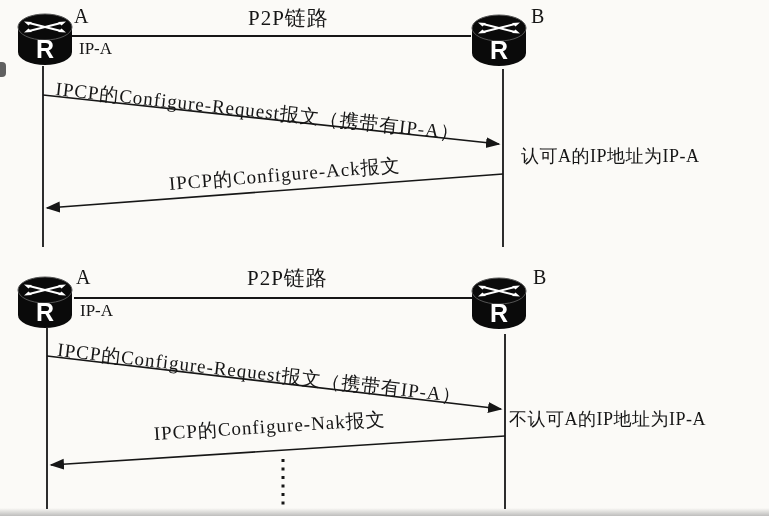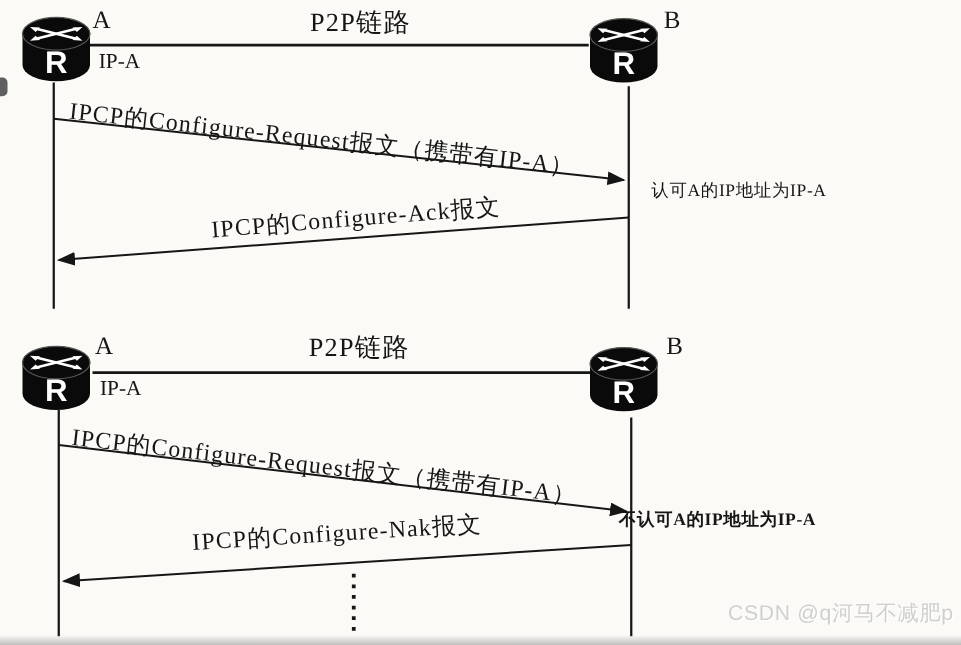--- a/index.html
+++ b/index.html
@@ -14,21 +14,21 @@
     overflow:hidden;
     color:#1a1a1a;
   }
   .lines-overlay{position:absolute;left:0;top:0;width:769px;height:516px;}
   .router{position:absolute;width:58px;height:56px;}
   .txt{position:absolute;white-space:nowrap;color:#161616;}
   .endpoint-label{font-size:20px;}
   .ip-label{font-size:17px;}
   .link-title{font-size:21px;width:112px;text-align:left;letter-spacing:1px;}
   .msg{font-size:19px;letter-spacing:1px;transform-origin:left top;}
-  .annotation{font-size:14px;letter-spacing:.5px;}
+  .annotation{font-size:18px;letter-spacing:.5px;}
   .watermark{
     position:absolute;right:6px;top:479px;
     font-family:"Liberation Sans","DejaVu Sans",sans-serif;
     font-size:17px;color:#cfcfcf;letter-spacing:.5px;
     text-shadow:1px 1px 0 #ffffff;
   }
   .bottom-shade{
     position:absolute;left:0;bottom:0;width:100%;height:8px;
     background:linear-gradient(to bottom, rgba(160,160,160,0), rgba(140,140,140,.55));
   }
@@ -153,19 +153,18 @@
       </svg>
     </div>
 
     <div class="txt endpoint-label" style="left:76px;top:266px;">A</div>
     <div class="txt endpoint-label" style="left:533px;top:266px;">B</div>
     <div class="txt ip-label" style="left:80px;top:301px;">IP-A</div>
     <div class="txt link-title" style="left:247px;top:264px;">P2P链路</div>
 
     <div class="txt msg" style="left:59px;top:337px;transform:rotate(6.6deg);">IPCP的Configure-Request报文（携带有IP-A）</div>
     <div class="txt msg" style="left:153px;top:421px;transform:rotate(-3.6deg);">IPCP的Configure-Nak报文</div>
-    <div class="txt annotation" style="left:495px;top:407px;font-weight:bold;">不认可A的IP地址为IP-A</div>
+    <div class="txt annotation" style="left:509px;top:407px;">不认可A的IP地址为IP-A</div>
   </div>
 
-  <div class="watermark">CSDN @q河马不减肥p</div>
   <div class="edge-smudge"></div>
   <div class="bottom-shade"></div>
 </div>
 
 </body></html>

